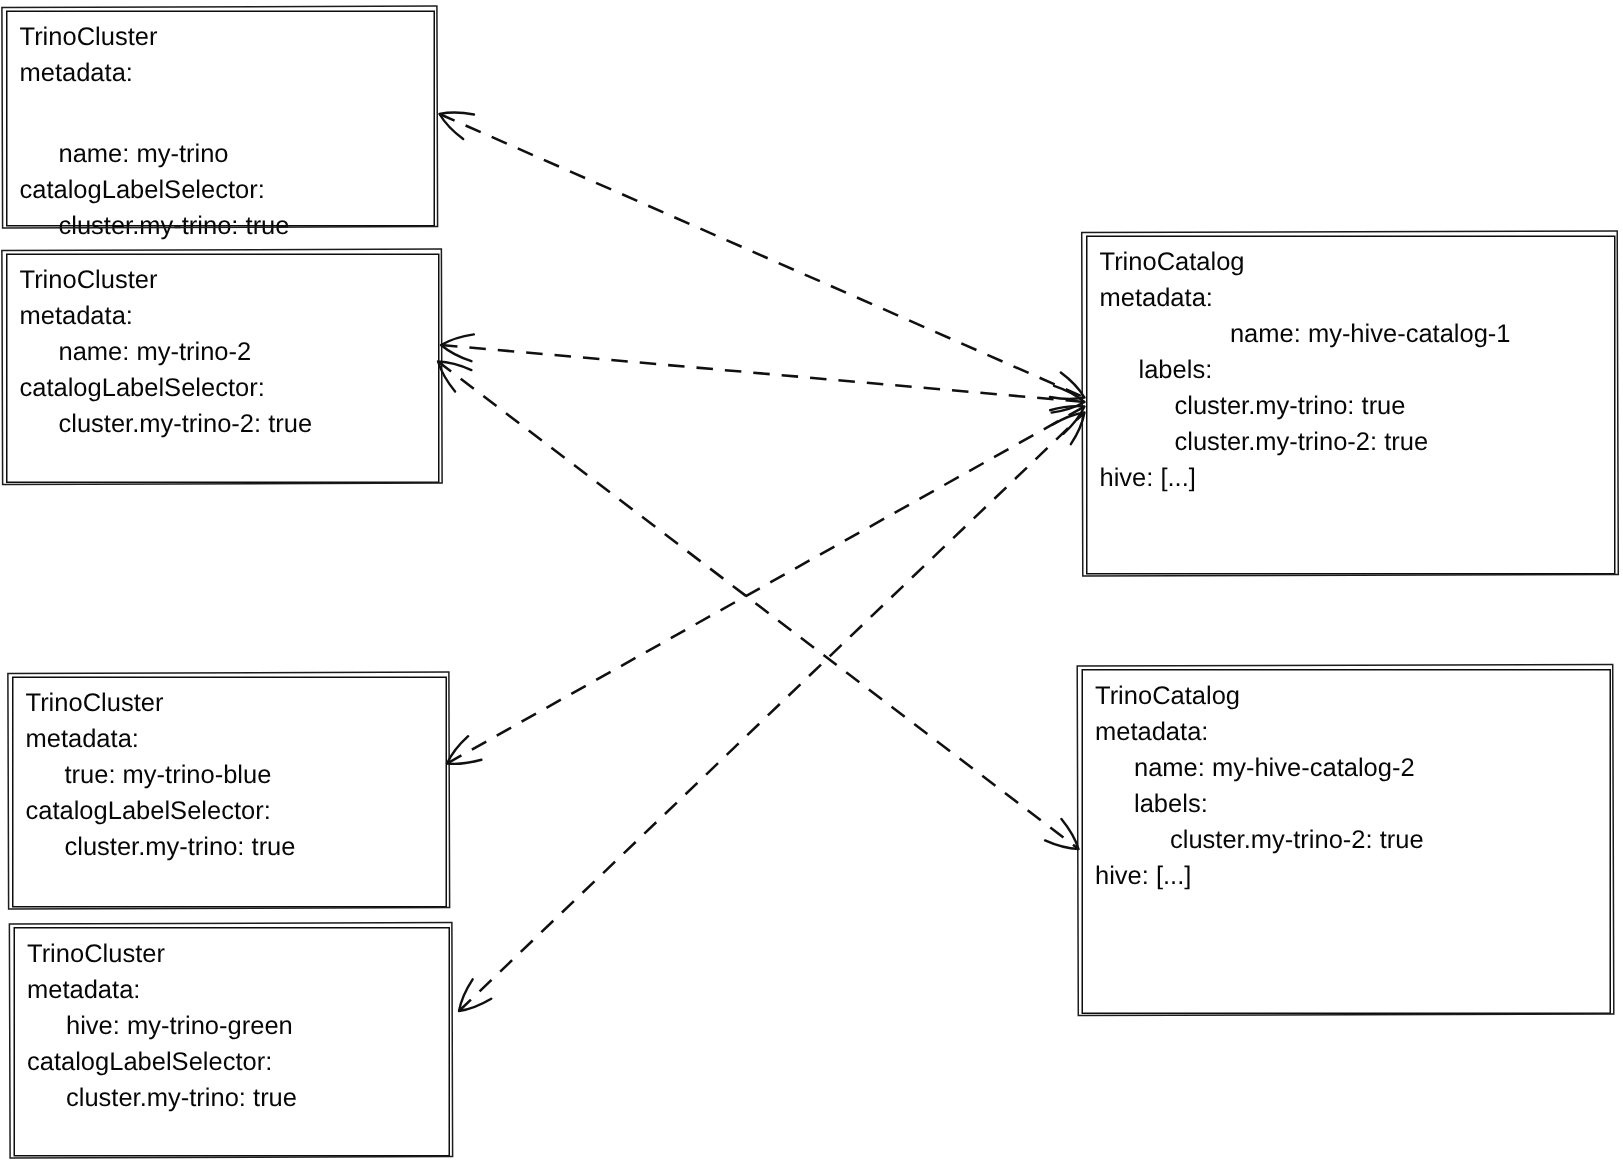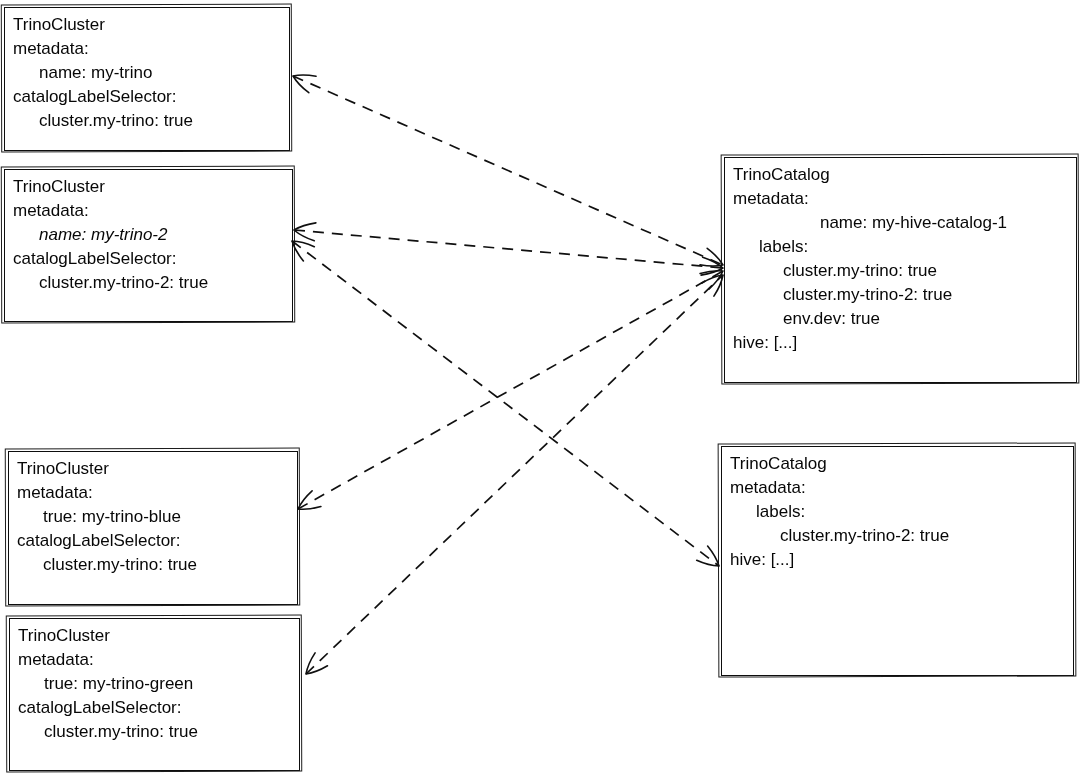--- a/index.html
+++ b/index.html
@@ -65,73 +65,73 @@
 </style>
 </head>
 <body>
 
 <div id="canvas">
 
   <div class="node" style="left:4px; top:7px; width:286px; height:144px;">
     <div class="node-lines">
         <div class="node-line" style="padding-left: 0px;">TrinoCluster</div>
         <div class="node-line" style="padding-left: 0px;">metadata:</div>
-        <div class="node-line" style="padding-left: 26px;">name: my-trino</div>
+        <div class="node-line" style="padding-left: 26px; margin-top: 30px;">name: my-trino</div>
         <div class="node-line" style="padding-left: 0px;">catalogLabelSelector:</div>
         <div class="node-line" style="padding-left: 26px;">cluster.my-trino: true</div>
       </div>
   </div>
 
   <div class="node" style="left:4px; top:169px; width:289px; height:153px;">
     <div class="node-lines">
         <div class="node-line" style="padding-left: 0px;">TrinoCluster</div>
         <div class="node-line" style="padding-left: 0px;">metadata:</div>
-        <div class="node-line" style="padding-left: 26px; font-style: italic;">name: my-trino-2</div>
+        <div class="node-line" style="padding-left: 26px;">name: my-trino-2</div>
         <div class="node-line" style="padding-left: 0px;">catalogLabelSelector:</div>
         <div class="node-line" style="padding-left: 26px;">cluster.my-trino-2: true</div>
       </div>
   </div>
 
   <div class="node" style="left:8px; top:451px; width:290px; height:154px;">
     <div class="node-lines">
         <div class="node-line" style="padding-left: 0px;">TrinoCluster</div>
         <div class="node-line" style="padding-left: 0px;">metadata:</div>
         <div class="node-line" style="padding-left: 26px;">true: my-trino-blue</div>
         <div class="node-line" style="padding-left: 0px;">catalogLabelSelector:</div>
         <div class="node-line" style="padding-left: 26px;">cluster.my-trino: true</div>
       </div>
   </div>
 
   <div class="node" style="left:9px; top:618px; width:291px; height:153px;">
     <div class="node-lines">
         <div class="node-line" style="padding-left: 0px;">TrinoCluster</div>
         <div class="node-line" style="padding-left: 0px;">metadata:</div>
-        <div class="node-line" style="padding-left: 26px;">true: my-trino-green</div>
+        <div class="node-line" style="padding-left: 26px;">hive: my-trino-green</div>
         <div class="node-line" style="padding-left: 0px;">catalogLabelSelector:</div>
         <div class="node-line" style="padding-left: 26px;">cluster.my-trino: true</div>
       </div>
   </div>
 
   <div class="node" style="left:724px; top:157px; width:353px; height:226px;">
     <div class="node-lines">
         <div class="node-line" style="padding-left: 0px;">TrinoCatalog</div>
         <div class="node-line" style="padding-left: 0px;">metadata:</div>
         <div class="node-line" style="padding-left: 26px; text-align: center;">name: my-hive-catalog-1</div>
         <div class="node-line" style="padding-left: 26px;">labels:</div>
         <div class="node-line" style="padding-left: 50px;">cluster.my-trino: true</div>
         <div class="node-line" style="padding-left: 50px;">cluster.my-trino-2: true</div>
-        <div class="node-line" style="padding-left: 50px;">env.dev: true</div>
         <div class="node-line" style="padding-left: 0px;">hive: [...]</div>
       </div>
   </div>
 
   <div class="node" style="left:721px; top:446px; width:353px; height:230px;">
     <div class="node-lines">
         <div class="node-line" style="padding-left: 0px;">TrinoCatalog</div>
         <div class="node-line" style="padding-left: 0px;">metadata:</div>
+        <div class="node-line" style="padding-left: 26px;">name: my-hive-catalog-2</div>
         <div class="node-line" style="padding-left: 26px;">labels:</div>
         <div class="node-line" style="padding-left: 50px;">cluster.my-trino-2: true</div>
         <div class="node-line" style="padding-left: 0px;">hive: [...]</div>
       </div>
   </div>
 
   <svg id="edge-layer" width="1082" height="775" viewBox="0 0 1082 775">
       <g>
         <path class="edge-line" d="M 293 76 L 723 265"></path>
         <path class="edge-head" d="M 293 76 Q 298.3 84.9 308.8 92.7 M 293 76 Q 303.1 73.9 316.0 76.3 "></path>

